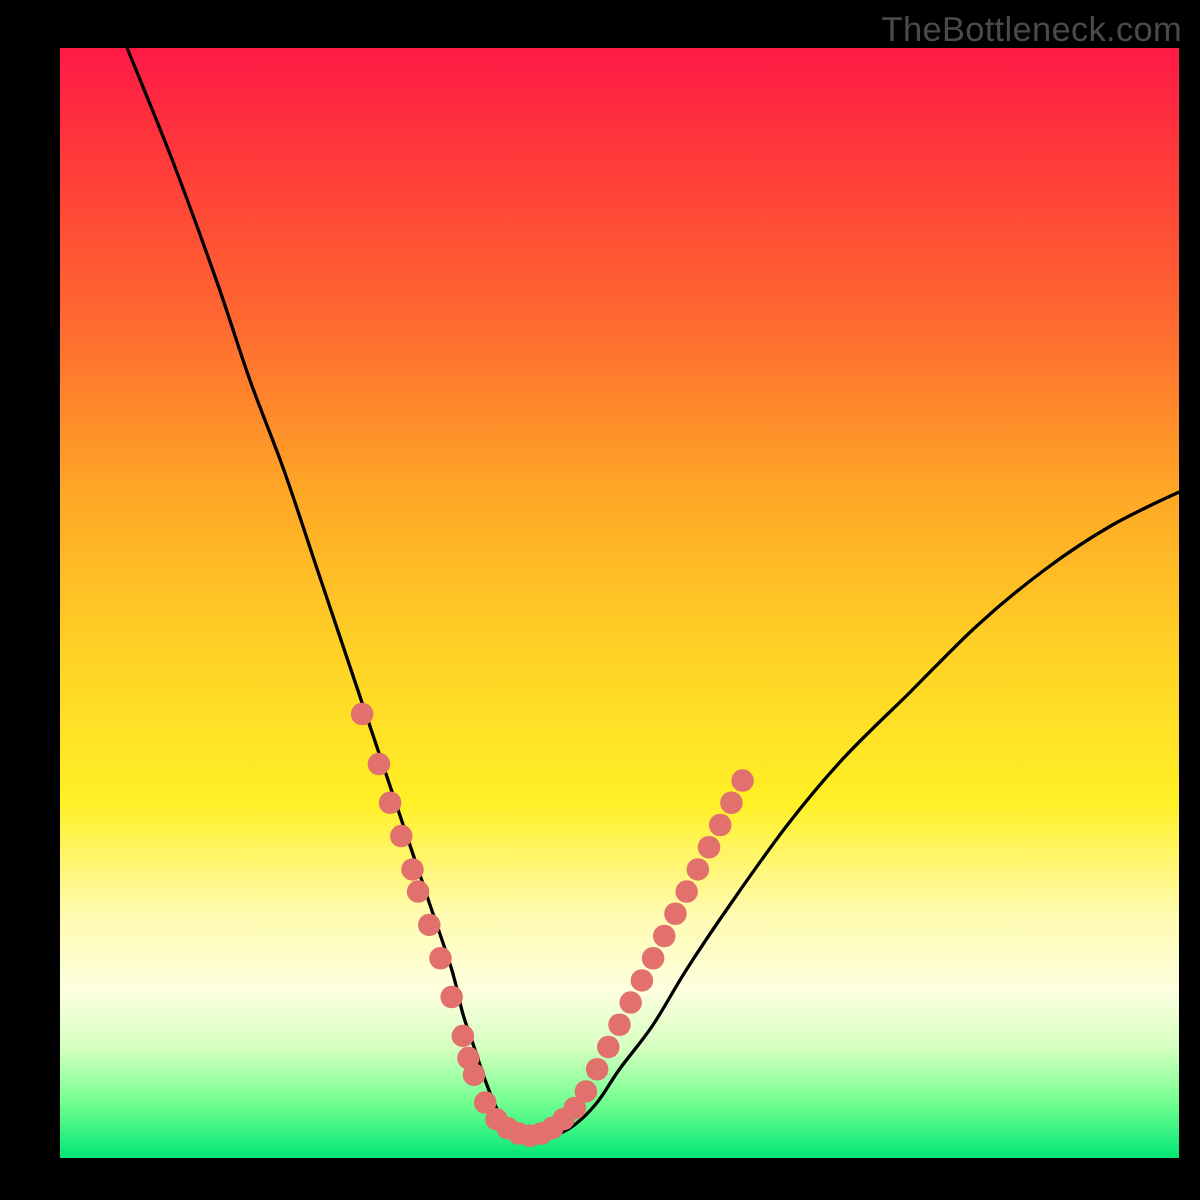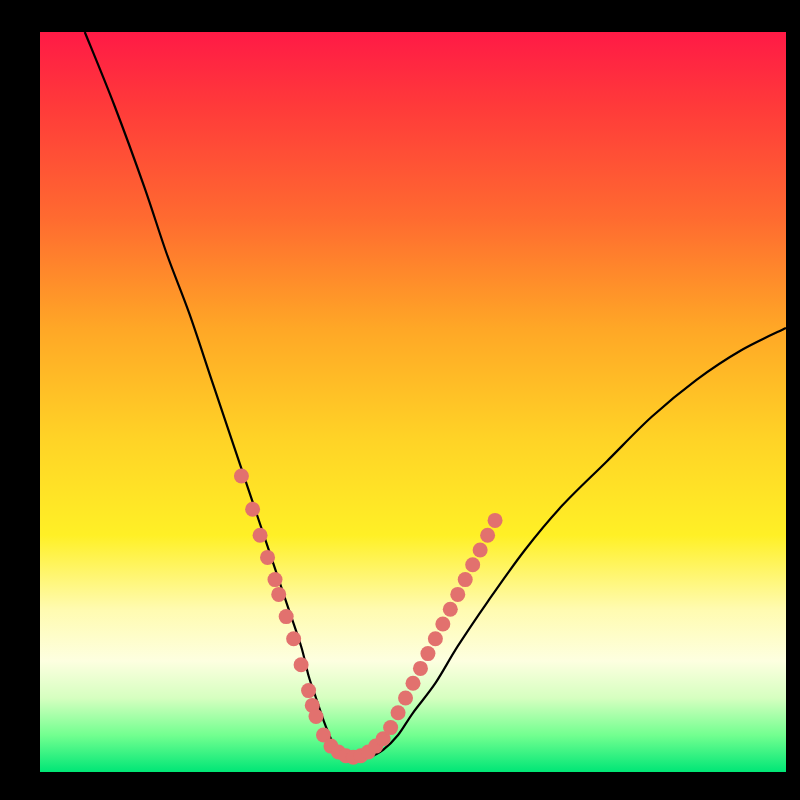--- a/index.html
+++ b/index.html
@@ -97,13 +97,14 @@
           <circle cx="410.30" cy="577.20" r="7.5" fill="#e2716e"></circle>
           <circle cx="417.76" cy="562.40" r="7.5" fill="#e2716e"></circle>
           <circle cx="425.22" cy="547.60" r="7.5" fill="#e2716e"></circle>
           <circle cx="432.68" cy="532.80" r="7.5" fill="#e2716e"></circle>
           <circle cx="440.14" cy="518.00" r="7.5" fill="#e2716e"></circle>
           <circle cx="447.60" cy="503.20" r="7.5" fill="#e2716e"></circle>
           <circle cx="455.06" cy="488.40" r="7.5" fill="#e2716e"></circle>
         </g>
     </svg>
   </div>
+  <div class="watermark">TheBottleneck.com</div>
 </div>
 
 </body></html>

